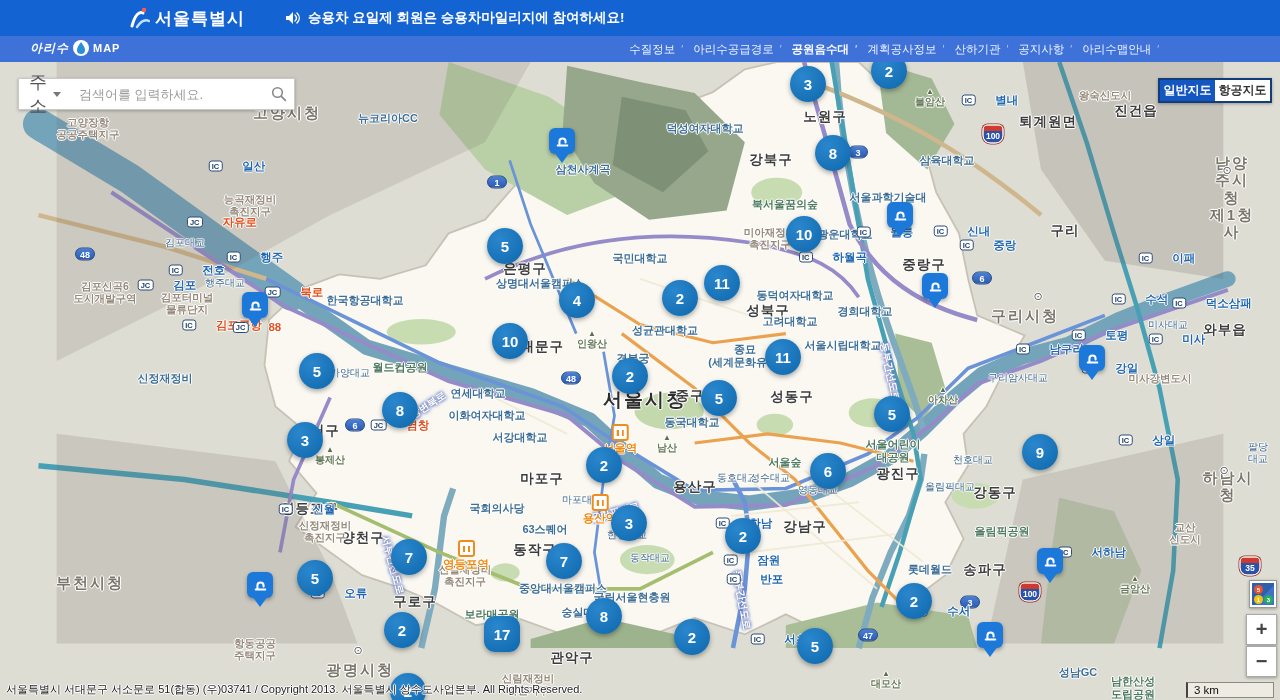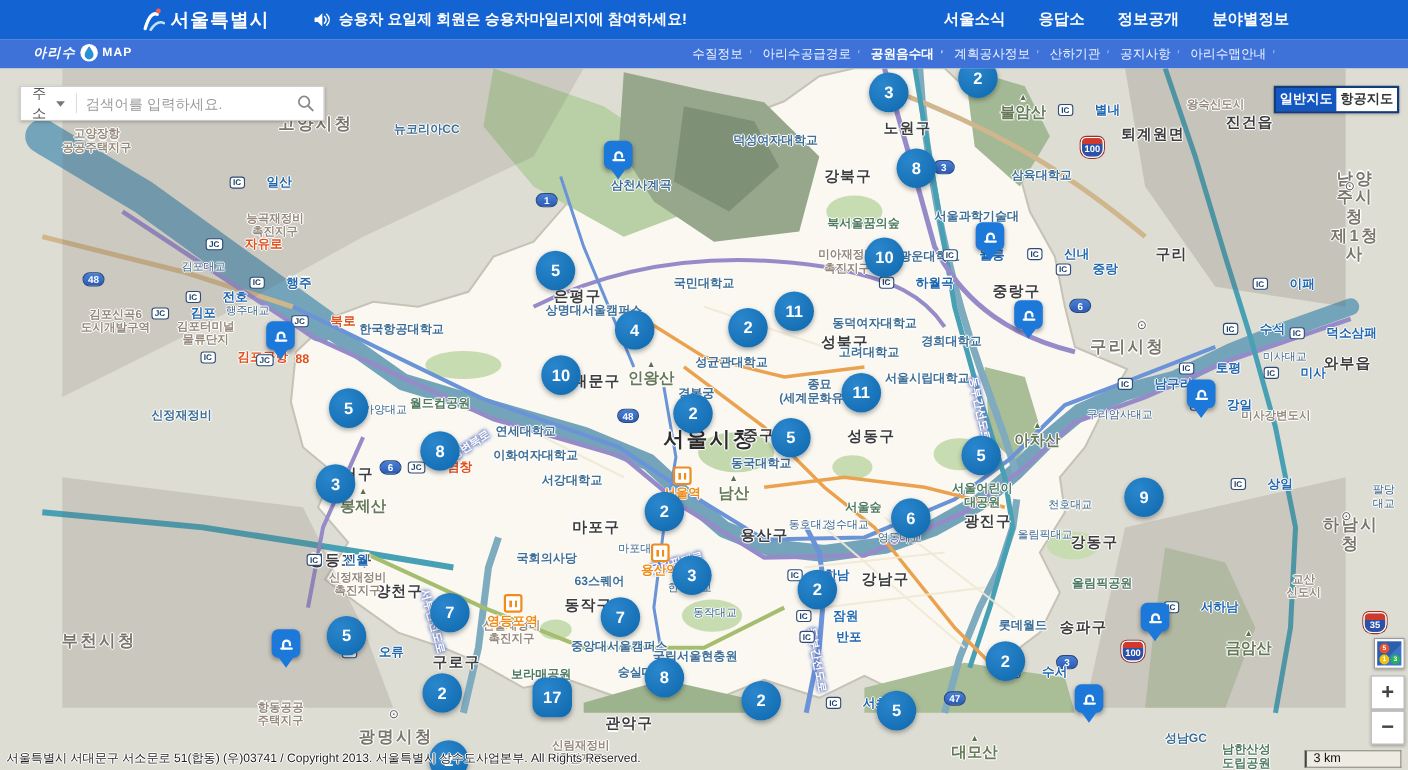--- a/index.html
+++ b/index.html
@@ -29,21 +29,21 @@
   
   .lbl{position:absolute;transform:translate(-50%,-50%);white-space:pre-line;text-align:center;line-height:1.15;
        text-shadow:-1px 0 0 #fff,1px 0 0 #fff,0 -1px 0 #fff,0 1px 0 #fff,0 0 2px #fff;pointer-events:none;}
   .lbl-capital{font-size:19px;font-weight:bold;color:#2d2d2d;letter-spacing:2px;}
   .lbl-city{font-size:15px;font-weight:bold;color:#7a766c;letter-spacing:2px;}
   .lbl-district{font-size:13.5px;font-weight:bold;color:#3c3c3c;letter-spacing:1px;}
   .lbl-place{font-size:11px;font-weight:bold;color:#3e6f96;}
   .lbl-park{font-size:11px;font-weight:bold;color:#4e7a60;}
   .lbl-area{font-size:10.5px;color:#95897a;font-weight:bold;}
   .lbl-bridge{font-size:10px;color:#38648a;}
-  .lbl-mountain{font-size:14px;color:#667a57;font-weight:bold;}
+  .lbl-mountain{font-size:10px;color:#667a57;font-weight:bold;}
   .lbl-mountain::before{content:"\25B2";display:block;font-size:8px;color:#5d6f50;}
   .lbl-roadname{font-size:10px;color:#fff;font-weight:bold;
        text-shadow:0 0 3px #6b7fc4,0 0 3px #6b7fc4,0 0 4px #6b7fc4;}
   .lbl-poi{font-size:11px;color:#555;}
   
   .icl{position:absolute;transform:translate(-50%,-50%);display:flex;align-items:center;gap:20px;white-space:nowrap;}
   .icl .bdg{background:#fff;border:1.5px solid #2c4b77;border-radius:3px;color:#1d3f66;font-size:7.5px;
             font-weight:bold;padding:0 2px;line-height:9px;}
   .icl .nm{font-size:11.5px;font-weight:bold;
            text-shadow:-1px 0 0 #fff,1px 0 0 #fff,0 -1px 0 #fff,0 1px 0 #fff;}
@@ -69,21 +69,21 @@
         background:radial-gradient(circle at 35% 30%,#2b87cd,#0d67ad);color:#fff;font-weight:bold;font-size:15px;
         display:flex;align-items:center;justify-content:center;box-shadow:0 2px 5px rgba(0,0,0,.35);cursor:pointer;}
   .pin{position:absolute;width:26px;height:26px;margin:-13px 0 0 -13px;background:#1c79da;border-radius:6px;
         box-shadow:0 2px 4px rgba(0,0,0,.35);cursor:pointer;display:flex;align-items:center;justify-content:center;}
   .pin::after{content:"";position:absolute;left:50%;top:100%;transform:translateX(-50%);margin-top:-2px;
         border:8px solid transparent;border-top:11px solid #1c79da;}
   .pin svg{position:relative;z-index:2;}
   
   .search{position:absolute;left:18px;top:16px;width:275px;height:30px;background:#fff;border:1px solid #c9c9c9;
         box-shadow:0 1px 3px rgba(0,0,0,.25);display:flex;align-items:center;z-index:40;}
-  .search .cat{display:flex;align-items:center;gap:6px;padding:0 10px;font-size:13px;color:#555;cursor:pointer;}
+  .search .cat{display:flex;align-items:center;gap:6px;padding:0 10px;font-size:18px;color:#555;cursor:pointer;}
   .search .caret{width:0;height:0;border:4px solid transparent;border-top:5px solid #777;margin-top:4px;}
   .search .div{width:1px;height:18px;background:#ddd;}
   .search input{flex:1;border:0;outline:0;font-size:13px;padding:0 8px;color:#333;
         font-family:"Liberation Sans","DejaVu Sans",sans-serif;}
   .search input::placeholder{color:#9b9b9b;}
   .search .mag{padding:0 8px;cursor:pointer;display:flex;}
   
   .mtype{position:absolute;right:8px;top:16px;display:flex;border:2px solid #123c7a;z-index:40;cursor:pointer;
         box-shadow:0 1px 3px rgba(0,0,0,.3);}
   .mtype span{width:55px;height:21px;display:flex;align-items:center;justify-content:center;font-size:12px;font-weight:bold;}
@@ -118,26 +118,20 @@
     </svg>
     <span>서울특별시</span>
   </div>
   <div class="hdr-ann">
     <svg width="16" height="14" viewBox="0 0 16 14">
       <polygon points="1,5 4,5 8,1 8,13 4,9 1,9" fill="#fff"></polygon>
       <path d="M10 4 C12 6 12 8 10 10 M12 2 C15 5 15 9 12 12" stroke="#fff" stroke-width="1.4" fill="none" stroke-linecap="round"></path>
     </svg>
     <span>승용차 요일제 회원은 승용차마일리지에 참여하세요!</span>
   </div>
-  <div class="hdr-nav">
-      <span class="nav-item">서울소식</span>
-      <span class="nav-item">응답소</span>
-      <span class="nav-item">정보공개</span>
-      <span class="nav-item">분야별정보</span>
-    </div>
 </div>
 
 <div class="sub">
   <div class="sub-logo">
     <span class="arisu">아리수</span>
     <svg width="18" height="18" viewBox="0 0 18 18">
       <circle cx="9" cy="9" r="8" fill="#fff"></circle>
       <path d="M9 3 C12 7 13 9 13 11 a4 4 0 0 1 -8 0 C5 9 6 7 9 3 Z" fill="#2a8fd8"></path>
     </svg>
     <span class="mapw">MAP</span>

